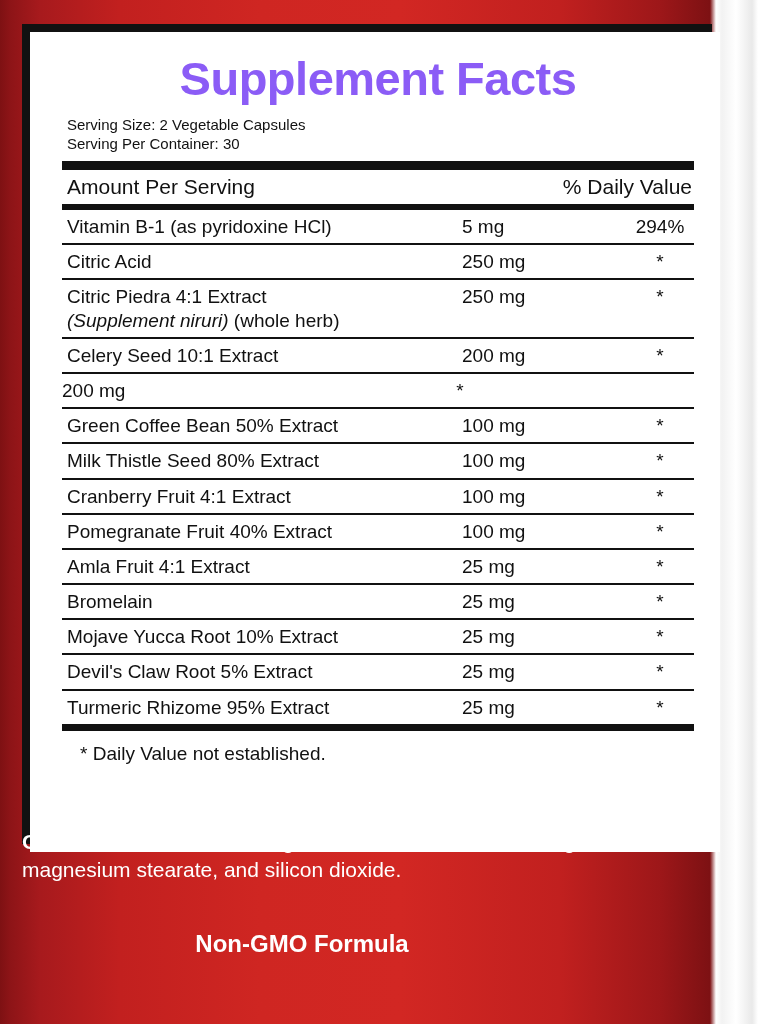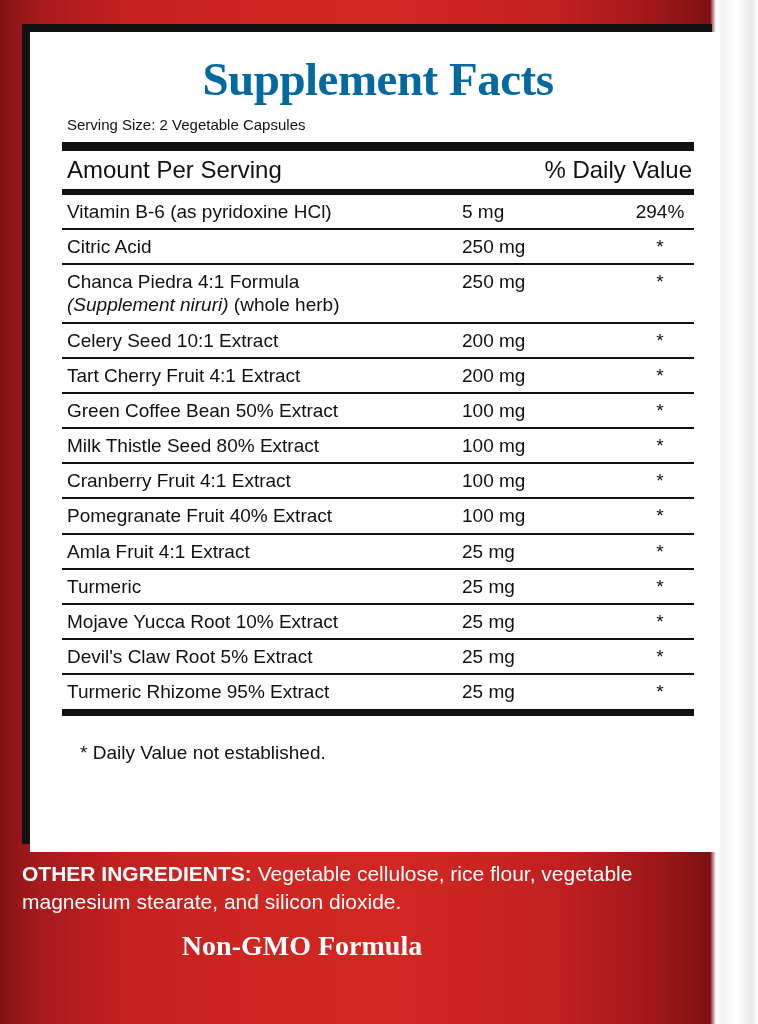--- a/index.html
+++ b/index.html
@@ -56,24 +56,23 @@
     background: #ffffff;
     box-sizing: border-box;
     padding: 14px 26px 10px 32px;
   }
 
   .facts-title {
     text-align: center;
     font-size: 47px;
     font-weight: bold;
     letter-spacing: -0.5px;
-    color: #0369a1;
+    color: #8b5cf6;
     line-height: 1.08;
     margin: 8px 0 10px 0;
-    font-family: Liberation Serif, serif;
   }
 
   .serving-line {
     font-size: 15px;
     color: #111111;
     line-height: 1.28;
     padding-left: 5px;
   }
 
   .rule-thick {
@@ -94,21 +93,21 @@
   .rule-end {
     height: 7px;
     background: #111111;
     margin: 0;
   }
 
   .header-row {
     display: flex;
     align-items: baseline;
     justify-content: space-between;
-    font-size: 24px;
+    font-size: 21px;
     color: #111111;
     padding: 5px 2px 5px 5px;
   }
 
   .ing-row {
     display: flex;
     align-items: flex-start;
     font-size: 19px;
     color: #111111;
     padding: 5px 0 5px 0;
@@ -133,108 +132,105 @@
   .ing-name em {
     font-style: italic;
   }
   .sub-line {
     display: block;
   }
 
   .footnote {
     font-size: 19px;
     color: #111111;
-    padding: 26px 0 0 18px;
+    padding: 12px 0 0 18px;
   }
 
   .other-ing {
     position: absolute;
     left: 22px;
-    top: 860px;
+    top: 828px;
     width: 700px;
     color: #ffffff;
     font-size: 21px;
     line-height: 1.35;
   }
   .other-ing b {
     font-weight: bold;
   }
 
   .non-gmo {
     position: absolute;
     left: 0;
     top: 930px;
     width: 604px;
     text-align: center;
     color: #ffffff;
-    font-size: 28px;
+    font-size: 24px;
     font-weight: bold;
-    font-family: Liberation Serif, serif;
   }
 </style>
 </head>
 <body>
 
 <div class="label-root">
 
   <div class="panel-shadow"></div>
 
   <div class="panel">
 
     <div class="facts-title">Supplement Facts</div>
 
     <div class="serving-line">Serving Size: 2 Vegetable Capsules</div>
+    <div class="serving-line">Serving Per Container: 30</div>
 
     <div class="rule-thick"></div>
 
     <div class="header-row">
       <span>Amount Per Serving</span>
       <span>% Daily Value</span>
     </div>
 
     <div class="rule-medium"></div>
 
     <div id="rows-container">
         <div class="ing-row">
           <div class="ing-name">
-            <span class="sub-line">Vitamin B-6 (as pyridoxine HCl)</span>
+            <span class="sub-line">Vitamin B-1 (as pyridoxine HCl)</span>
           </div>
           <div class="ing-amount">5 mg</div>
           <div class="ing-dv">294%</div>
         </div>
         <div class="rule-thin"></div>
         <div class="ing-row">
           <div class="ing-name">
             <span class="sub-line">Citric Acid</span>
           </div>
           <div class="ing-amount">250 mg</div>
           <div class="ing-dv">*</div>
         </div>
         <div class="rule-thin"></div>
         <div class="ing-row">
           <div class="ing-name">
-            <span class="sub-line">Chanca Piedra 4:1 Formula</span>
+            <span class="sub-line">Citric Piedra 4:1 Extract</span>
             <span class="sub-line"><em>(Supplement niruri)</em> (whole herb)</span>
           </div>
           <div class="ing-amount">250 mg</div>
           <div class="ing-dv">*</div>
         </div>
         <div class="rule-thin"></div>
         <div class="ing-row">
           <div class="ing-name">
             <span class="sub-line">Celery Seed 10:1 Extract</span>
           </div>
           <div class="ing-amount">200 mg</div>
           <div class="ing-dv">*</div>
         </div>
         <div class="rule-thin"></div>
         <div class="ing-row">
-          <div class="ing-name">
-            <span class="sub-line">Tart Cherry Fruit 4:1 Extract</span>
-          </div>
           <div class="ing-amount">200 mg</div>
           <div class="ing-dv">*</div>
         </div>
         <div class="rule-thin"></div>
         <div class="ing-row">
           <div class="ing-name">
             <span class="sub-line">Green Coffee Bean 50% Extract</span>
           </div>
           <div class="ing-amount">100 mg</div>
           <div class="ing-dv">*</div>
@@ -267,21 +263,21 @@
         <div class="ing-row">
           <div class="ing-name">
             <span class="sub-line">Amla Fruit 4:1 Extract</span>
           </div>
           <div class="ing-amount">25 mg</div>
           <div class="ing-dv">*</div>
         </div>
         <div class="rule-thin"></div>
         <div class="ing-row">
           <div class="ing-name">
-            <span class="sub-line">Turmeric</span>
+            <span class="sub-line">Bromelain</span>
           </div>
           <div class="ing-amount">25 mg</div>
           <div class="ing-dv">*</div>
         </div>
         <div class="rule-thin"></div>
         <div class="ing-row">
           <div class="ing-name">
             <span class="sub-line">Mojave Yucca Root 10% Extract</span>
           </div>
           <div class="ing-amount">25 mg</div>

